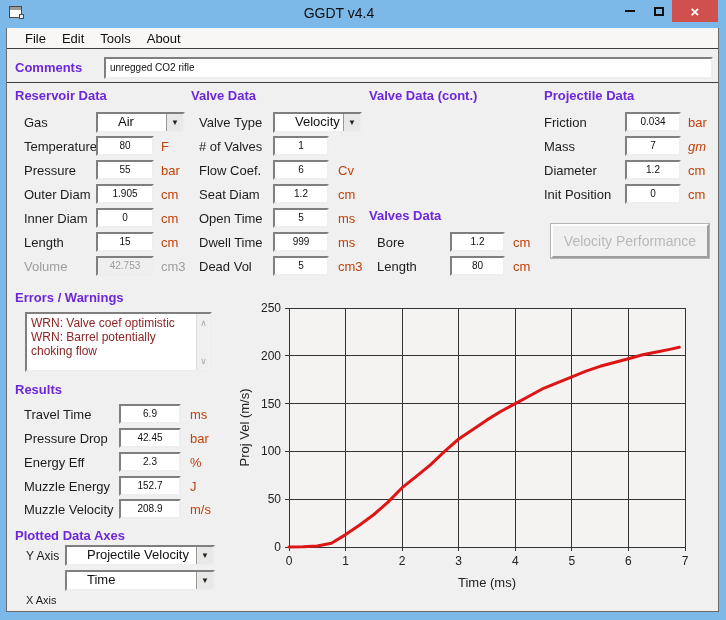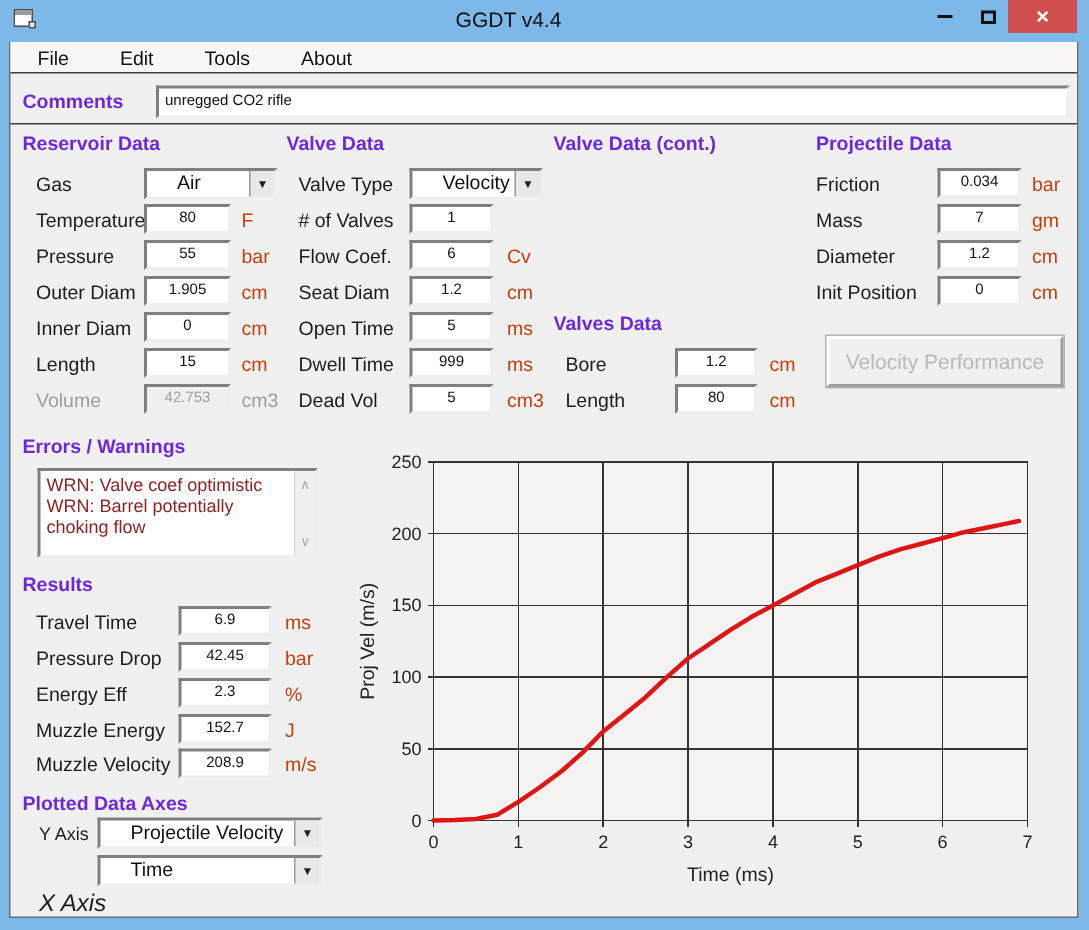--- a/index.html
+++ b/index.html
@@ -16,21 +16,21 @@
   .winbtn { position:absolute; top:0; height:22px; display:flex; align-items:center; justify-content:center; cursor:default; }
   #btn-min { left:616px; width:28px; }
   #btn-min .dash { width:10px; height:2px; background:#101010; }
   #btn-max { left:646px; width:26px; }
   #btn-max .sq { width:10px; height:9px; border:2px solid #101010; }
   #btn-close { left:672px; width:46px; background:#d0504e; color:#fff; font-size:15px; font-weight:bold; }
 
   
   #content { position:absolute; left:6px; top:28px; width:713px; height:584px; background:#f0f0f0; border:1px solid #6b6b6b; border-top:none; }
 
-  #menubar { position:absolute; left:0; top:0; width:100%; height:21px; background:#f8f7f6; border-bottom:1px solid #3d3d3d; display:flex; align-items:center; padding-left:10px; gap:18px; }
+  #menubar { position:absolute; left:0; top:0; width:100%; height:21px; background:#f8f7f6; border-bottom:1px solid #3d3d3d; display:flex; align-items:center; padding-left:10px; gap:0; }
   .menu-item { font-size:13px; color:#101010; padding:2px 8px; }
 
   .bold-label { font-weight:bold; font-size:13px; color:#6d28d9; position:absolute; }
   .f-label { position:absolute; font-size:13px; color:#1c1c1c; }
   .f-unit { position:absolute; font-size:13px; color:#c2410c; }
 
   .tbox { position:absolute; height:20px; background:#fff; border:2px solid; border-color:#7f7f7f #eeeeee #eeeeee #7f7f7f; font-size:10px; text-align:center; line-height:15px; color:#101010; }
   .tbox.left { text-align:left; padding-left:4px; }
   .tbox.disabled { background:#efefef; color:#9d9d9d; }
 
@@ -146,21 +146,21 @@
     <div class="f-label" style="left:370px; top:231px;">Length</div>
     <div class="tbox" style="left:443px; top:228px; width:55px;">80</div>
     <div class="f-unit" style="left:506px; top:231px;">cm</div>
 
     <div class="f-label" style="left:537px; top:87px;">Friction</div>
     <div class="tbox" style="left:618px; top:84px; width:56px;">0.034</div>
     <div class="f-unit" style="left:681px; top:87px;">bar</div>
 
     <div class="f-label" style="left:537px; top:111px;">Mass</div>
     <div class="tbox" style="left:618px; top:108px; width:56px;">7</div>
-    <div class="f-unit" style="left:681px; top:111px;">gm</div>
+    <div class="f-unit" style="left:681px; top:111px;font-style:italic;">gm</div>
 
     <div class="f-label" style="left:537px; top:135px;">Diameter</div>
     <div class="tbox" style="left:618px; top:132px; width:56px;">1.2</div>
     <div class="f-unit" style="left:681px; top:135px;">cm</div>
 
     <div class="f-label" style="left:537px; top:159px;">Init Position</div>
     <div class="tbox" style="left:618px; top:156px; width:56px;">0</div>
     <div class="f-unit" style="left:681px; top:159px;">cm</div>
 
     <div id="calc-btn">Velocity Performance</div>
@@ -193,21 +193,21 @@
     <div class="tbox" style="left:112px; top:448px; width:62px;">152.7</div>
     <div class="f-unit" style="left:183px; top:451px;">J</div>
 
     <div class="f-label" style="left:17px; top:474px;">Muzzle Velocity</div>
     <div class="tbox" style="left:112px; top:471px; width:62px;">208.9</div>
     <div class="f-unit" style="left:183px; top:474px;">m/s</div>
 
     <div class="bold-label" style="left:8px; top:500px;">Plotted Data Axes</div>
     <div class="f-label" style="left:19px; top:521px; font-size:12px;">Y Axis</div>
     <div class="combo" style="left:58px; top:517px; width:150px;"><span>Projectile Velocity</span><span class="arrow">▼</span></div>
-    <div class="f-label" style="left:19px; top:566px; font-size:16px;font-style:italic;">X Axis</div>
+    <div class="f-label" style="left:19px; top:566px; font-size:11px;">X Axis</div>
     <div class="combo" style="left:58px; top:542px; width:150px;"><span>Time</span><span class="arrow">▼</span></div>
 
     <div id="chart-wrap">
       <svg id="chart" width="490" height="316">
           <rect x="58" y="13" width="396" height="239" fill="#f4f3f2"></rect>
           <line x1="58" y1="13" x2="58" y2="252" stroke="#333" stroke-width="1" shape-rendering="crispEdges"></line>
           <line x1="58" y1="252" x2="58" y2="256" stroke="#333" shape-rendering="crispEdges"></line>
           <text x="58" y="270" text-anchor="middle" font-size="12" fill="#222">0</text>
           <line x1="114.57142857142857" y1="13" x2="114.57142857142857" y2="252" stroke="#333" stroke-width="1" shape-rendering="crispEdges"></line>
           <line x1="114.57142857142857" y1="252" x2="114.57142857142857" y2="256" stroke="#333" shape-rendering="crispEdges"></line>

